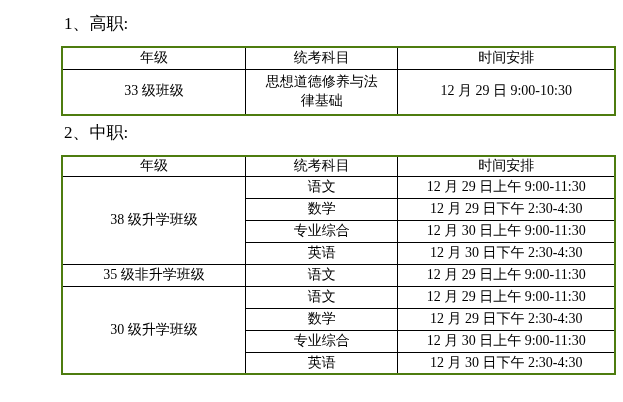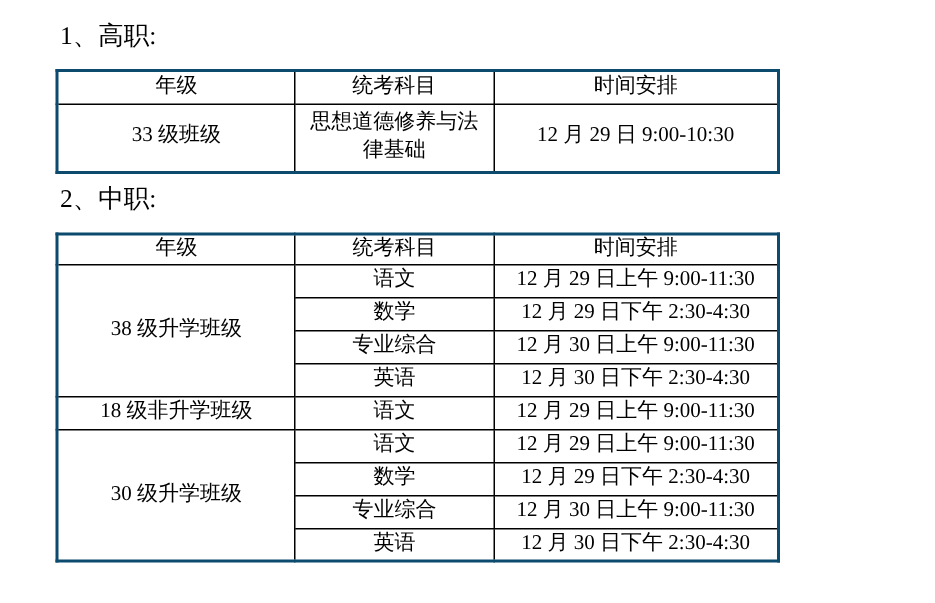--- a/index.html
+++ b/index.html
@@ -9,39 +9,40 @@
   }
   body {
     width: 623px;
     height: 402px;
     background: #ffffff;
     color: #000000;
     font-family: "Liberation Serif", "DejaVu Serif", serif;
     overflow: hidden;
   }
   .doc {
-    width: 520px;
+    width: 616px;
     height: 402px;
     overflow: hidden;
+    padding-left: 24px;
   }
   .section-title {
     font-size: 17px;
     font-weight: 400;
     line-height: 21px;
     margin: 13px 0 12px 40px;
     white-space: pre;
   }
   .section:nth-of-type(2) .section-title {
     margin-top: 6px;
   }
   table.exam-table {
     border-collapse: collapse;
     table-layout: fixed;
     margin: 0 0 0 37px;
-    border: 2px solid #0c4a6e;
+    border: 2px solid #4d7c0f;
   }
   table.exam-table th,
   table.exam-table td {
     border: 1px solid #000000;
     text-align: center;
     vertical-align: middle;
     font-size: 14px;
     font-weight: 400;
     line-height: 1.35;
     padding: 0 2px;
@@ -119,21 +120,21 @@
           </tr>
           <tr>
             <td>专业综合</td>
             <td>12 月 30 日上午 9:00-11:30</td>
           </tr>
           <tr>
             <td>英语</td>
             <td>12 月 30 日下午 2:30-4:30</td>
           </tr>
           <tr>
-            <td class="grade-top" rowspan="1">18 级非升学班级</td>
+            <td class="grade-top" rowspan="1">35 级非升学班级</td>
             <td>语文</td>
             <td>12 月 29 日上午 9:00-11:30</td>
           </tr>
           <tr>
             <td class="grade-top" rowspan="4">30 级升学班级</td>
             <td>语文</td>
             <td>12 月 29 日上午 9:00-11:30</td>
           </tr>
           <tr>
             <td>数学</td>

